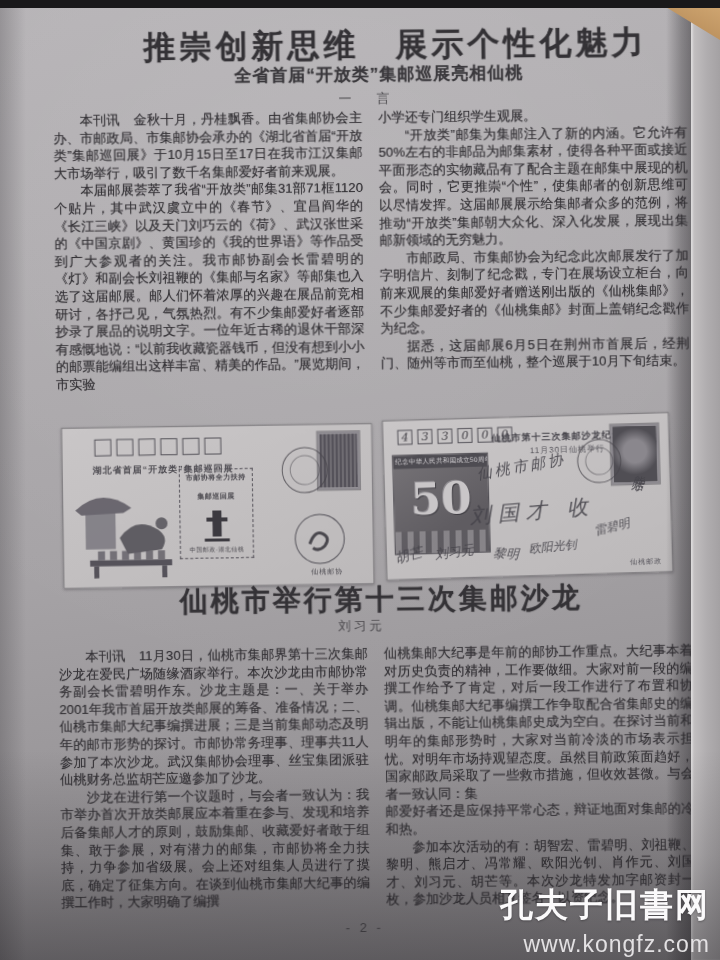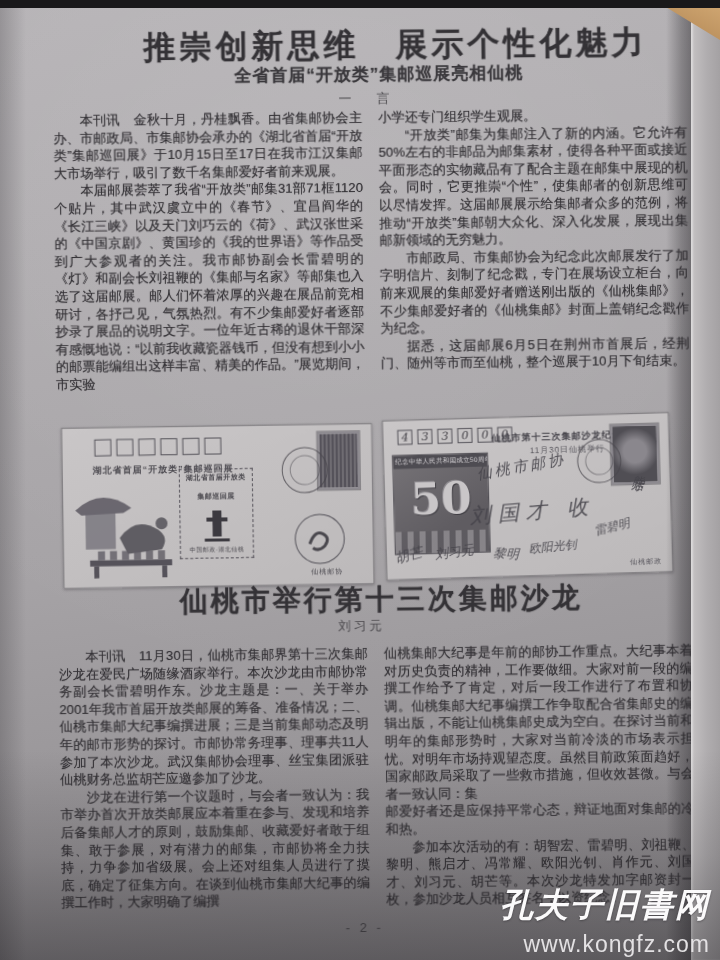--- a/index.html
+++ b/index.html
@@ -105,21 +105,21 @@
   .nextpage{position:absolute;top:0;right:0;width:29px;height:960px;
       background:linear-gradient(90deg,#c5c2c3,#b0adaf 55%,#a4a1a3);
       box-shadow:inset 2px 0 2px rgba(255,255,255,.4);}
   .corner{position:absolute;top:0;right:0;width:82px;height:40px;
       background:linear-gradient(205deg,#d2a974,#aa7e4d);
       clip-path:polygon(20% 0,100% 0,100% 100%);}
   .bottomshade{position:absolute;left:0;bottom:0;width:720px;height:210px;pointer-events:none;
       background:linear-gradient(180deg,rgba(28,26,30,0) 0%,rgba(28,26,30,.16) 50%,rgba(28,26,30,.42) 100%);}
   .watermark{position:absolute;right:10px;bottom:4px;text-align:right;line-height:1.0;}
   .wm-name{font-family:"DejaVu Serif",serif;font-weight:bold;font-size:33px;color:#fbfafb;
-      letter-spacing:2px;text-shadow:0 1px 2px rgba(30,28,32,.4);font-style:italic;}
+      letter-spacing:2px;text-shadow:0 1px 2px rgba(30,28,32,.4);}
   .wm-url{font-size:23px;color:#e3e1e3;letter-spacing:1px;margin-top:12px;}
 </style>
 </head>
 <body>
 
 <div class="photo">
   <div class="sheet">
 
     <h1 class="t1">推崇创新思维　展示个性化魅力</h1>
     <h2 class="sub1">全省首届“开放类”集邮巡展亮相仙桃</h2>
@@ -157,21 +157,21 @@
         <rect x="24" y="86" width="5" height="12" fill="#55525a"></rect>
         <rect x="92" y="86" width="5" height="12" fill="#55525a"></rect>
         <rect x="28" y="71" width="7" height="9" fill="#5f5c64" opacity="0.8"></rect>
         <rect x="40" y="71" width="7" height="9" fill="#5f5c64" opacity="0.8"></rect>
         <rect x="52" y="71" width="7" height="9" fill="#5f5c64" opacity="0.8"></rect>
         <rect x="64" y="71" width="7" height="9" fill="#5f5c64" opacity="0.8"></rect>
         <rect x="76" y="71" width="7" height="9" fill="#5f5c64" opacity="0.8"></rect>
         <rect x="88" y="71" width="7" height="9" fill="#5f5c64" opacity="0.8"></rect>
       </svg>
       <div class="cachet">
-        <div class="c1">湖北省首届开放类</div>
+        <div class="c1">市邮协将全力扶持</div>
         <div class="c2">集邮巡回展</div>
         <div class="fig"></div>
         <div class="c3">中国邮政·湖北仙桃</div>
       </div>
       <div class="stamp cl-stamp"></div>
       <div class="postmark cl-pm"></div>
       <div class="cl-logo">
         <svg width="34" height="34" viewBox="0 0 34 34">
           <path d="M7 22 Q12 8 20 12 Q28 16 22 24 Q16 30 10 26" fill="none" stroke="#4a484e" stroke-width="3"></path>
         </svg>

